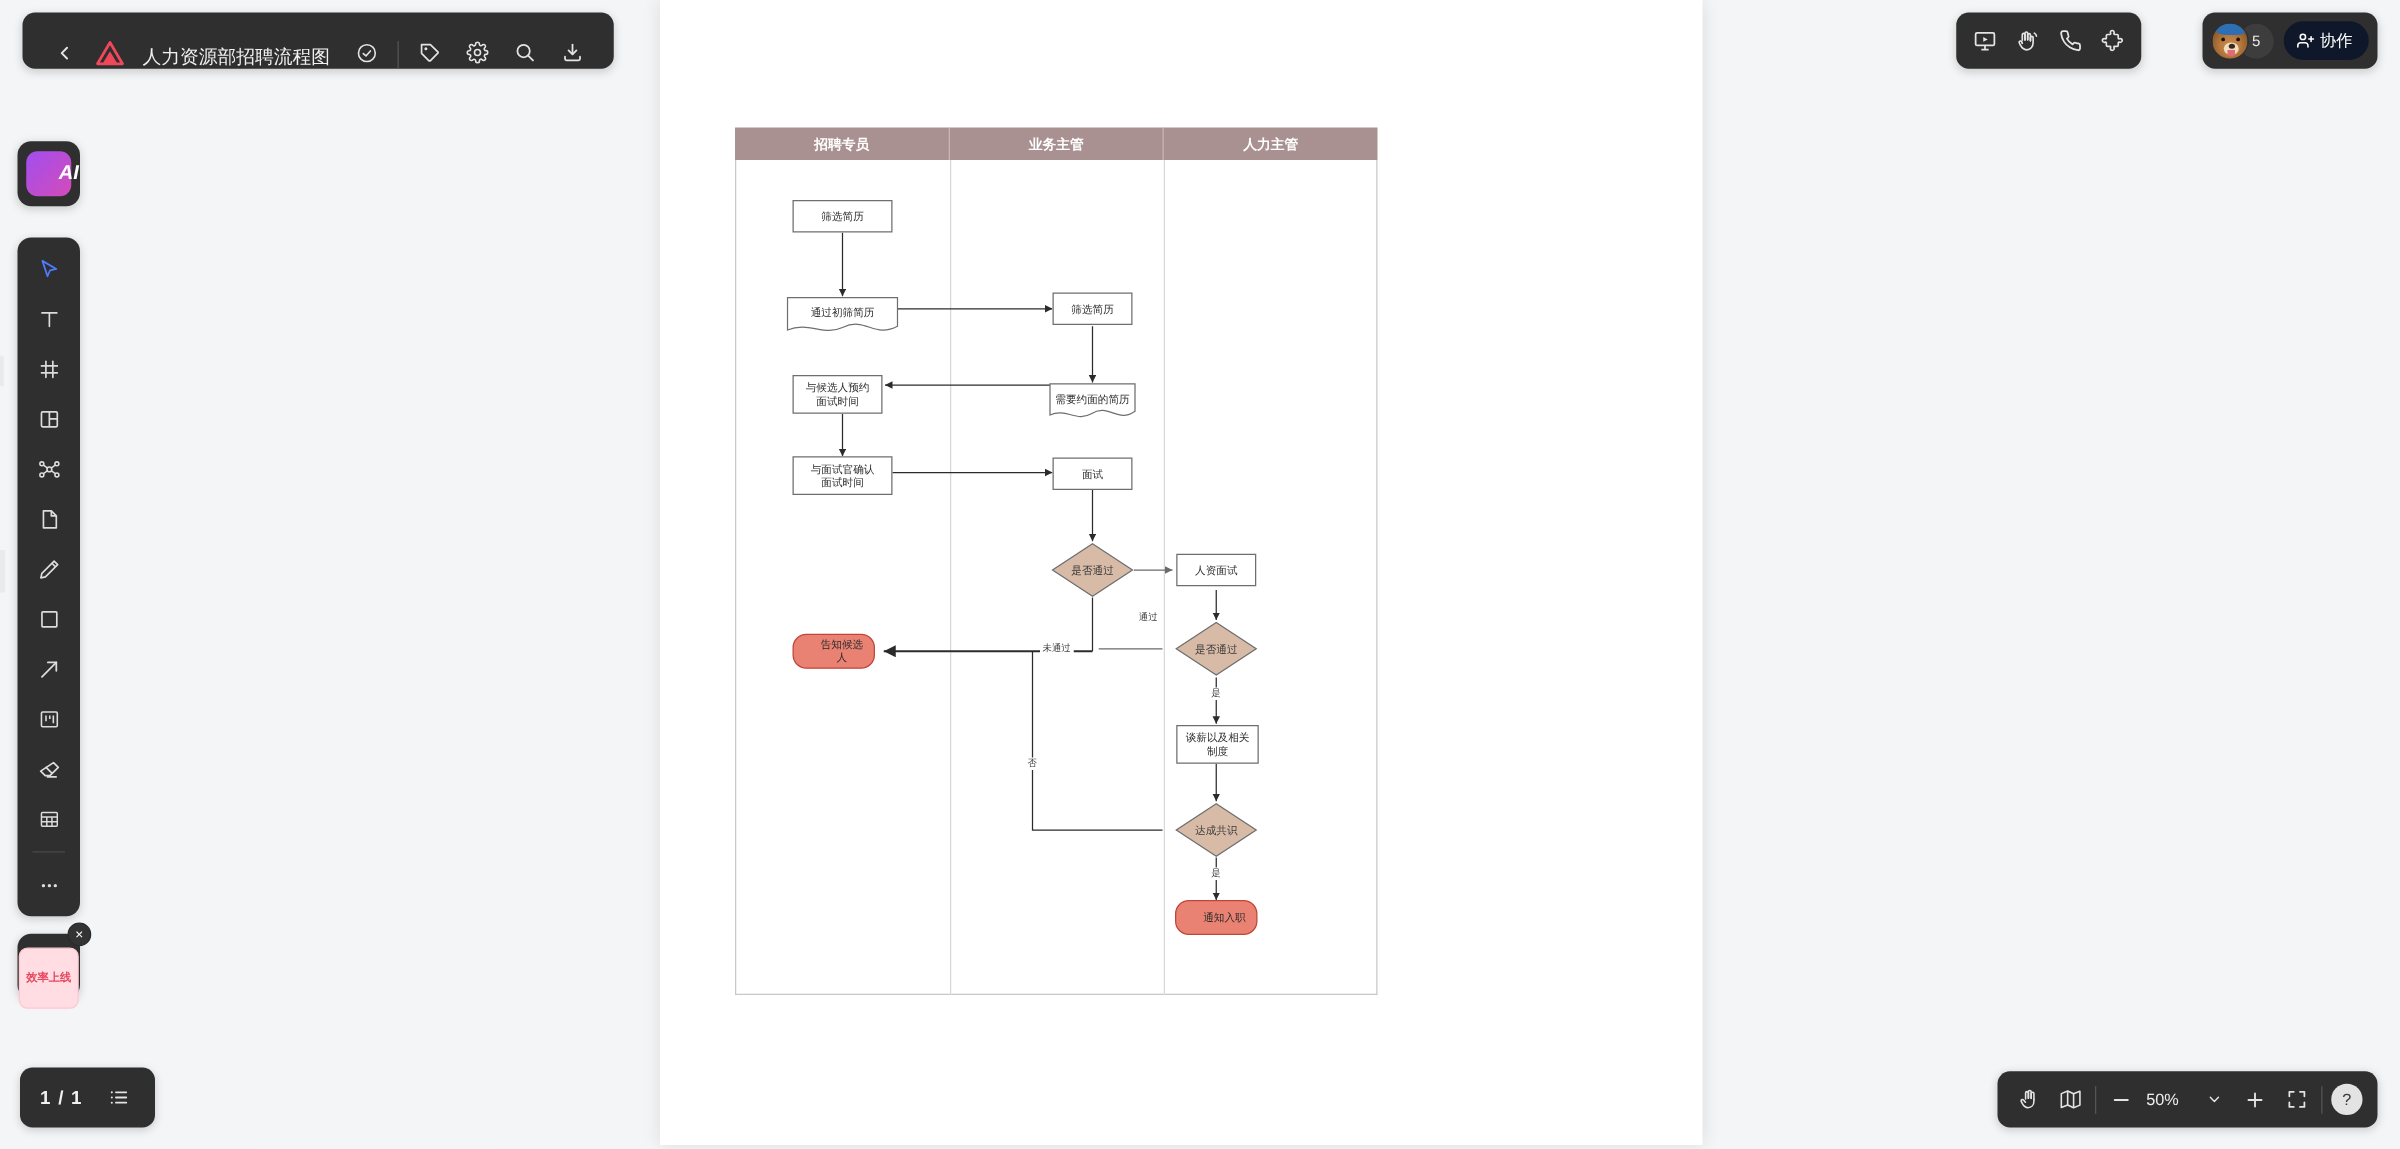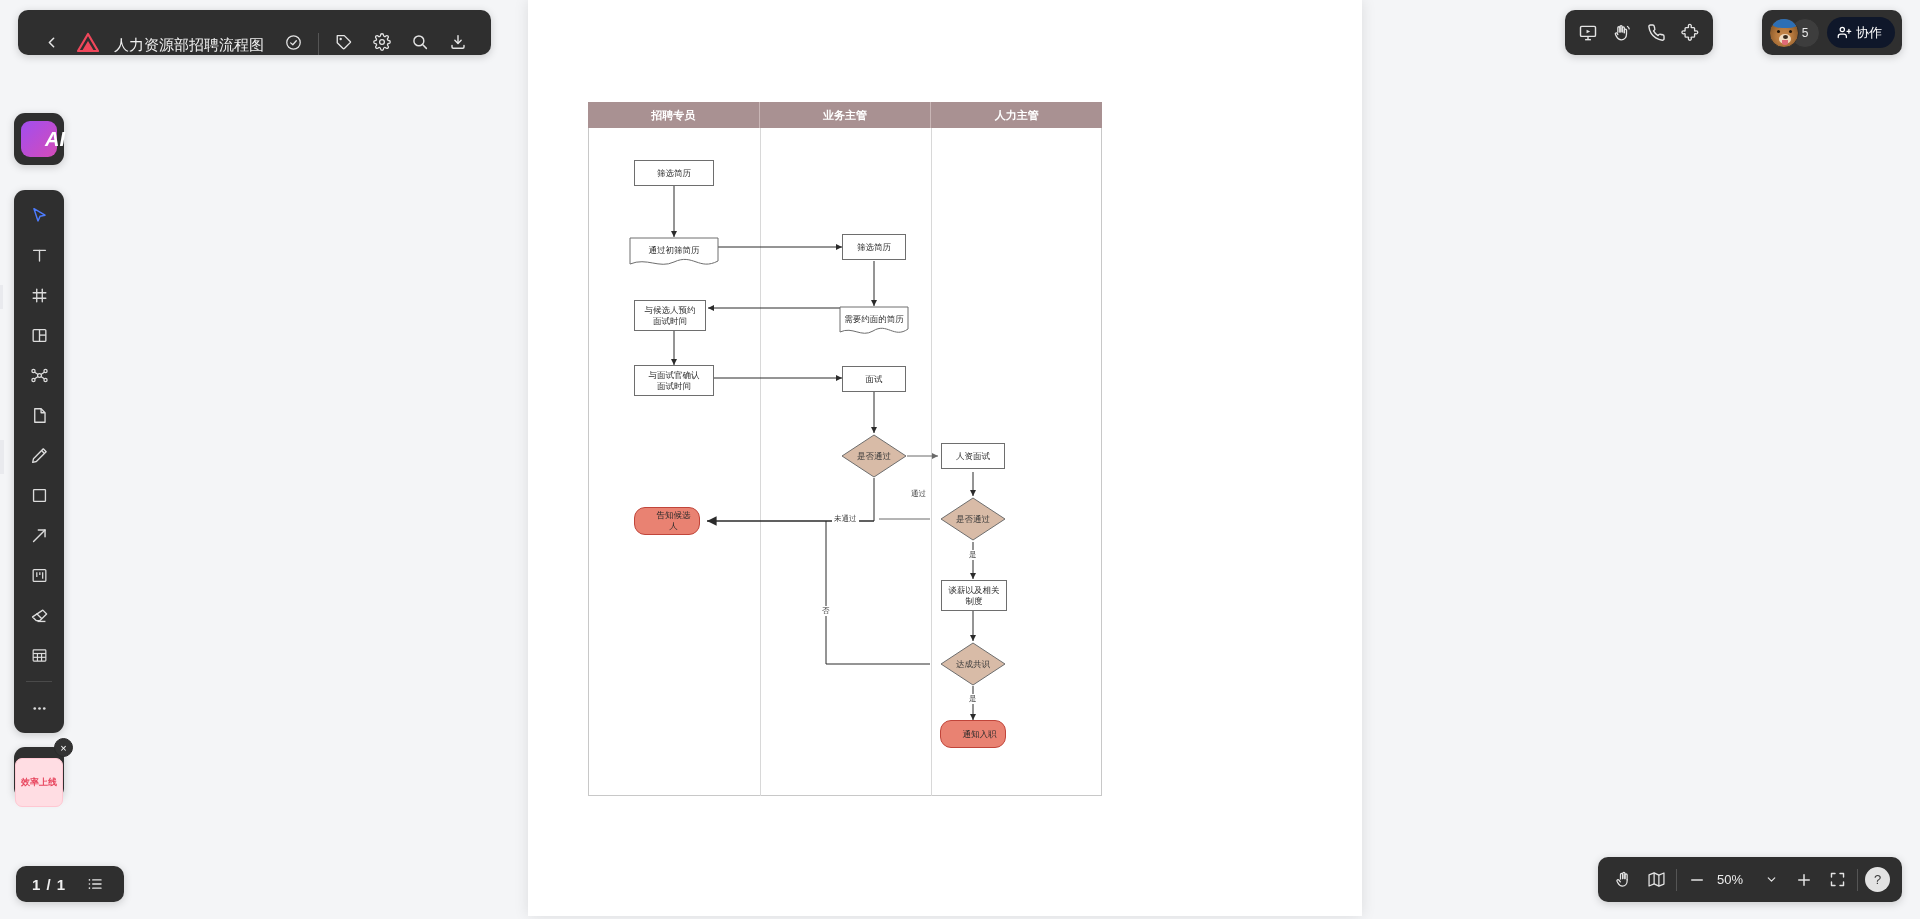--- a/index.html
+++ b/index.html
@@ -132,21 +132,21 @@
   
   .ai-rail {
     position: absolute; left: 14px; top: 113px; width: 50px; height: 52px;
     background: #2f2f2f; border-radius: 11px;
     display: flex; align-items: center; justify-content: center;
     box-shadow: 0 2px 8px rgba(0,0,0,0.18);
   }
   .ai-chip {
     width: 36px; height: 36px; border-radius: 9px;
     background: linear-gradient(135deg, #a14ef0 0%, #d44bb8 100%);
-    color: #fff; font-size: 20px; font-style: italic; font-weight: bold;
+    color: #fff; font-size: 16px; font-style: italic; font-weight: bold;
     display: flex; align-items: center; justify-content: center;
     cursor: pointer;
     padding-left: 32px;
   }
   .tool-rail {
     position: absolute; left: 14px; top: 190px; width: 50px;
     background: #2f2f2f; border-radius: 11px;
     padding: 8px 0; display: flex; flex-direction: column; align-items: center; gap: 6px;
     box-shadow: 0 2px 8px rgba(0,0,0,0.18);
   }
@@ -171,21 +171,21 @@
   }
   .promo-badge {
     position: absolute; left: 50%; transform: translateX(-50%); bottom: -8px;
     background: #ffdde3; color: #e8475f; font-size: 9px; font-weight: bold;
     padding: 17px 5px; border-radius: 7px; white-space: nowrap;
     border: 1px solid #ffc7d2;
   }
 
   
   .pagebar {
-    position: absolute; left: 16px; bottom: 17px; height: 36px;
+    position: absolute; left: 16px; bottom: 17px; height: 48px;
     background: #2f2f2f; border-radius: 10px;
     display: flex; align-items: center; padding: 0 16px; gap: 16px;
     box-shadow: 0 2px 8px rgba(0,0,0,0.18);
   }
   .pagebar .pnum { color: #f0f0f0; font-size: 15px; font-weight: bold; letter-spacing: 1px; }
   .zoombar {
     position: absolute; right: 18px; bottom: 17px; height: 45px;
     background: #2f2f2f; border-radius: 10px;
     display: flex; align-items: center; padding: 0 12px; gap: 7px;
     box-shadow: 0 2px 8px rgba(0,0,0,0.18);

